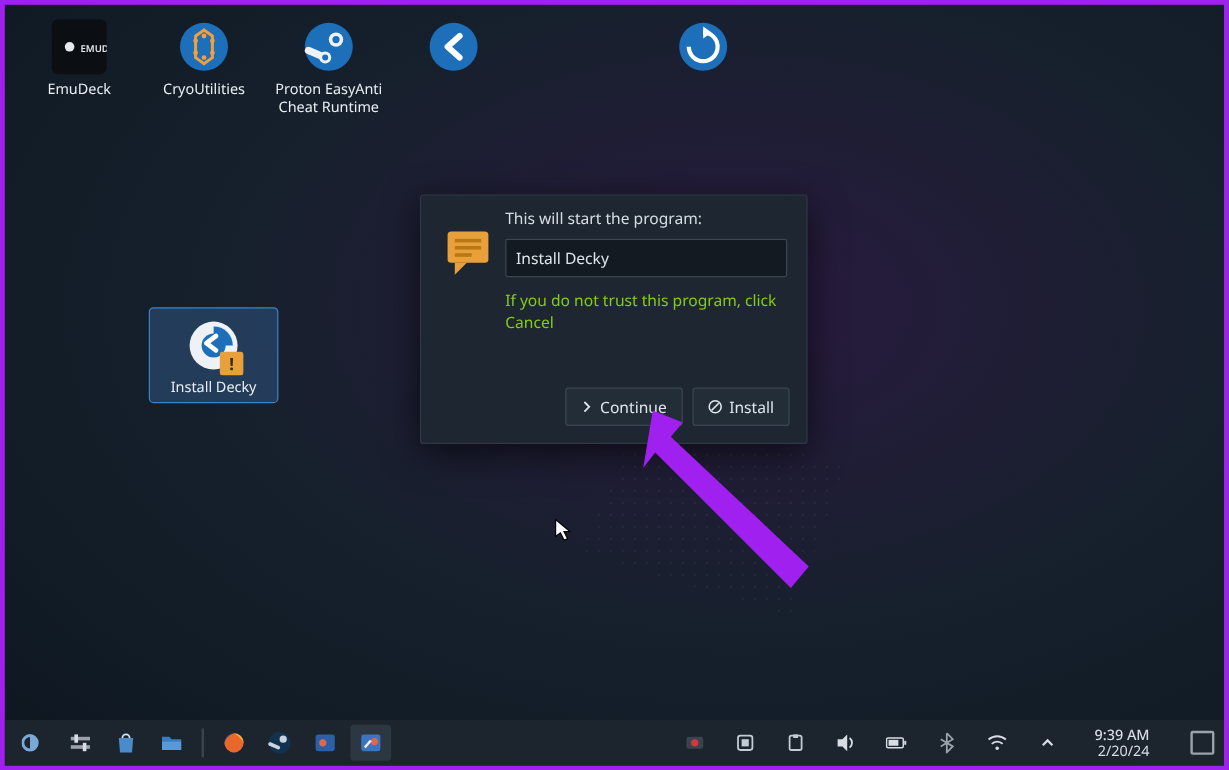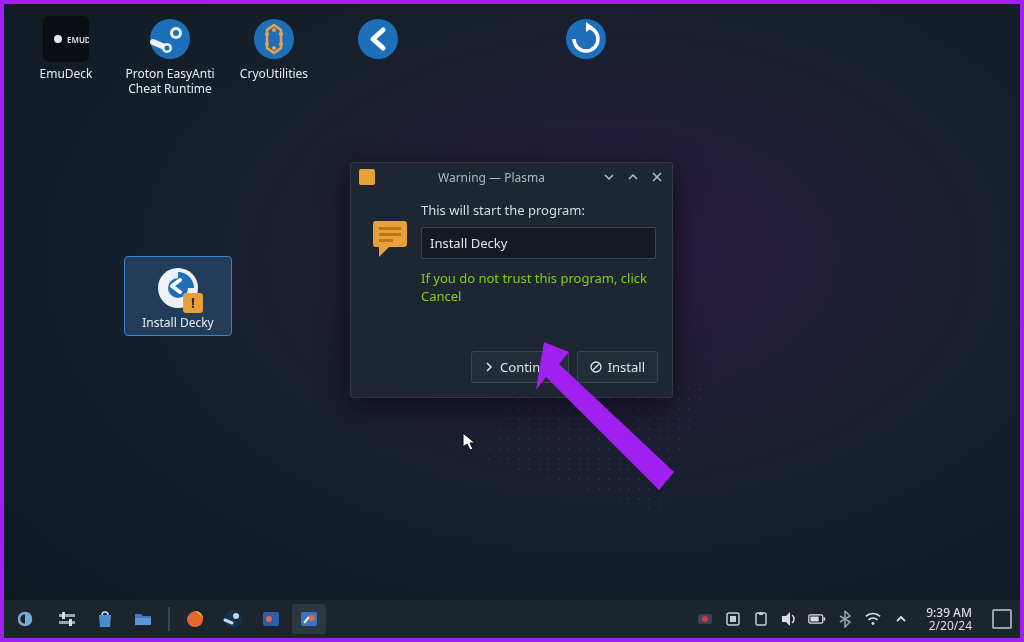--- a/index.html
+++ b/index.html
@@ -68,21 +68,21 @@
 
   
   .taskbar {
     position: absolute; left: 0; right: 0; bottom: 0; height: 38px;
     background: #1c242e; display: flex; align-items: center;
     padding: 0 8px; color: #d7dde3;
   }
   .tb-left { display: flex; align-items: center; gap: 4px; }
   .tb-btn { width: 34px; height: 30px; display: flex; align-items: center; justify-content: center; cursor: pointer; border-radius: 3px; }
   .tb-btn.active { background: #2d3742; }
-  .tb-right { margin-left: auto; display: flex; align-items: center; gap: 10px; }
+  .tb-right { margin-left: auto; display: flex; align-items: center; gap: 24px; }
   .tray-icon { width: 18px; height: 18px; display:flex; align-items:center; justify-content:center; cursor:pointer; color:#d7dde3;}
   .clock { text-align: right; font-size: 12px; line-height: 1.1; margin-left: 6px; margin-right:4px;}
   .clock .t { font-weight: 500; }
   .show-desk { width: 20px; height: 20px; border: 2px solid #9aa3ad; border-radius: 2px; margin-left: 6px; cursor:pointer;}
 
   
   .halftone { position:absolute; left:480px; top:330px; width:220px; height:180px;
     background-image: radial-gradient(rgba(120,130,150,0.25) 1.2px, transparent 1.2px);
     background-size: 10px 10px; opacity:0.45; pointer-events:none;
     clip-path: polygon(25% 0%, 100% 30%, 80% 100%, 0% 70%);
@@ -97,53 +97,53 @@
   <div class="desktop-icons">
     <div class="desktop-icon">
       <div class="icon-img">
         <svg width="46" height="46" viewBox="0 0 46 46">
             <rect width="46" height="46" rx="6" fill="#0b0e12"></rect>
             <circle cx="15" cy="23" r="4" fill="#e5e9ee"></circle>
             <text x="24" y="27" font-size="8" fill="#e5e9ee" font-weight="600">EMUDECK</text>
           </svg>
       </div>
       <div class="icon-label">EmuDeck</div>
-    </div>
-    <div class="desktop-icon">
-      <div class="icon-img">
-        <svg width="46" height="46" viewBox="0 0 46 46">
-            <circle cx="23" cy="23" r="20" fill="#1c6fb8"></circle>
-            <circle cx="29" cy="17" r="6" fill="#eef2f7"></circle>
-            <circle cx="29" cy="17" r="3" fill="#1c6fb8"></circle>
-            <path d="M6 26 L20 32" stroke="#eef2f7" stroke-width="6" stroke-linecap="round"></path>
-            <circle cx="20" cy="32" r="5" fill="#eef2f7"></circle>
-            <circle cx="20" cy="32" r="2.5" fill="#1c6fb8"></circle>
-          </svg>
-      </div>
-      <div class="icon-label">Proton EasyAnti Cheat Runtime</div>
     </div>
     <div class="desktop-icon">
       <div class="icon-img">
         <svg width="46" height="46" viewBox="0 0 46 46">
             <circle cx="23" cy="23" r="20" fill="#1c6fb8"></circle>
             <polygon points="23,9 30,14 30,32 23,37 16,32 16,14" fill="none" stroke="#f0a040" stroke-width="2.5"></polygon>
             <circle cx="23" cy="14" r="2" fill="#f0a040"></circle>
             <circle cx="30" cy="18" r="2" fill="#f0a040"></circle>
             <circle cx="30" cy="28" r="2" fill="#f0a040"></circle>
             <circle cx="23" cy="32" r="2" fill="#f0a040"></circle>
             <circle cx="16" cy="28" r="2" fill="#f0a040"></circle>
             <circle cx="16" cy="18" r="2" fill="#f0a040"></circle>
           </svg>
       </div>
       <div class="icon-label">CryoUtilities</div>
     </div>
     <div class="desktop-icon">
       <div class="icon-img">
         <svg width="46" height="46" viewBox="0 0 46 46">
             <circle cx="23" cy="23" r="20" fill="#1c6fb8"></circle>
+            <circle cx="29" cy="17" r="6" fill="#eef2f7"></circle>
+            <circle cx="29" cy="17" r="3" fill="#1c6fb8"></circle>
+            <path d="M6 26 L20 32" stroke="#eef2f7" stroke-width="6" stroke-linecap="round"></path>
+            <circle cx="20" cy="32" r="5" fill="#eef2f7"></circle>
+            <circle cx="20" cy="32" r="2.5" fill="#1c6fb8"></circle>
+          </svg>
+      </div>
+      <div class="icon-label">Proton EasyAnti Cheat Runtime</div>
+    </div>
+    <div class="desktop-icon">
+      <div class="icon-img">
+        <svg width="46" height="46" viewBox="0 0 46 46">
+            <circle cx="23" cy="23" r="20" fill="#1c6fb8"></circle>
             <path d="M28 14 L18 23 L28 32" fill="none" stroke="#fff" stroke-width="5" stroke-linecap="round" stroke-linejoin="round"></path>
           </svg>
       </div>
     </div>
     <div class="desktop-icon placeholder"></div>
     <div class="desktop-icon">
       <div class="icon-img">
         <svg width="46" height="46" viewBox="0 0 46 46">
             <circle cx="23" cy="23" r="20" fill="#1c6fb8"></circle>
             <path d="M23 11 A12 12 0 1 1 11 23" fill="none" stroke="#fff" stroke-width="3.5"></path>
@@ -164,41 +164,20 @@
         </svg>
       <svg width="20" height="20" style="position:absolute;right:-2px;bottom:-2px;">
           <rect width="20" height="20" rx="3" fill="#e8a13a"></rect>
           <text x="10" y="15" text-anchor="middle" font-size="14" fill="#3a2a05" font-weight="bold">!</text>
         </svg>
     </div>
     <div class="icon-label">Install Decky</div>
   </div>
 
   <div class="dialog">
-    <div class="titlebar">
-      <div class="app-ico"></div>
-      <div class="title-text">Warning — Plasma</div>
-      <div class="win-btns">
-        <div class="win-btn">
-            <svg width="12" height="12" viewBox="0 0 12 12">
-              <path d="M2 4 L6 8 L10 4" stroke="#b6bec7" stroke-width="1.5" fill="none"></path>
-            </svg>
-          </div>
-        <div class="win-btn">
-            <svg width="12" height="12" viewBox="0 0 12 12">
-              <path d="M2 8 L6 4 L10 8" stroke="#b6bec7" stroke-width="1.5" fill="none"></path>
-            </svg>
-          </div>
-        <div class="win-btn">
-            <svg width="12" height="12" viewBox="0 0 12 12">
-              <path d="M2 2 L10 10 M10 2 L2 10" stroke="#b6bec7" stroke-width="1.5"></path>
-            </svg>
-          </div>
-      </div>
-    </div>
     <div class="dialog-body">
       <div class="warn-icon">
         <svg width="50" height="50" viewBox="0 0 50 50">
             <rect x="6" y="10" width="34" height="26" rx="3" fill="#e8a13a"></rect>
             <polygon points="12,36 12,46 22,36" fill="#e8a13a"></polygon>
             <rect x="12" y="16" width="22" height="3" fill="#b87816"></rect>
             <rect x="12" y="22" width="22" height="3" fill="#b87816"></rect>
             <rect x="12" y="28" width="14" height="3" fill="#b87816"></rect>
           </svg>
       </div>

